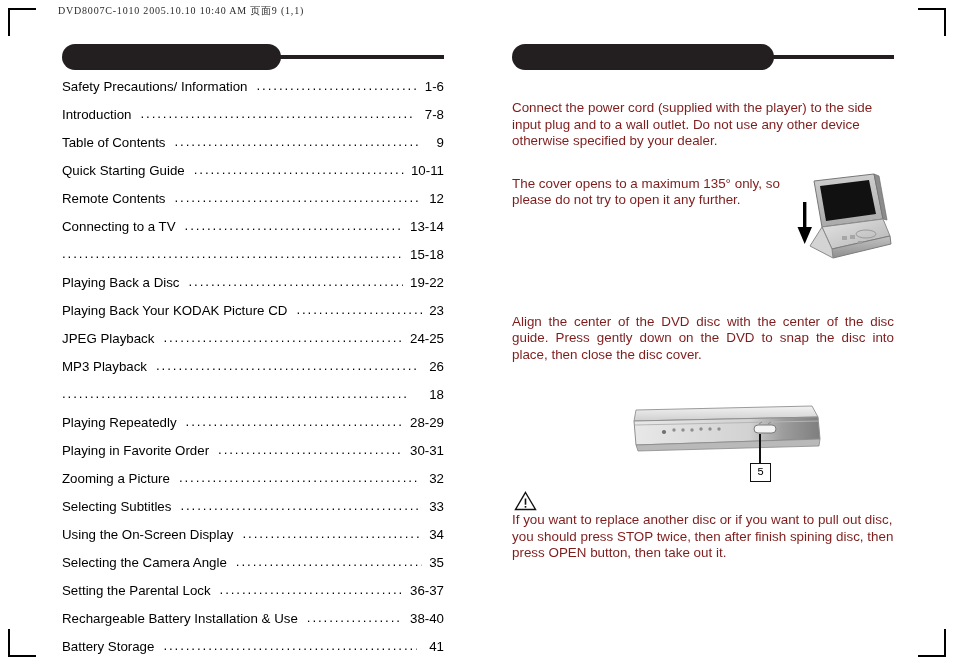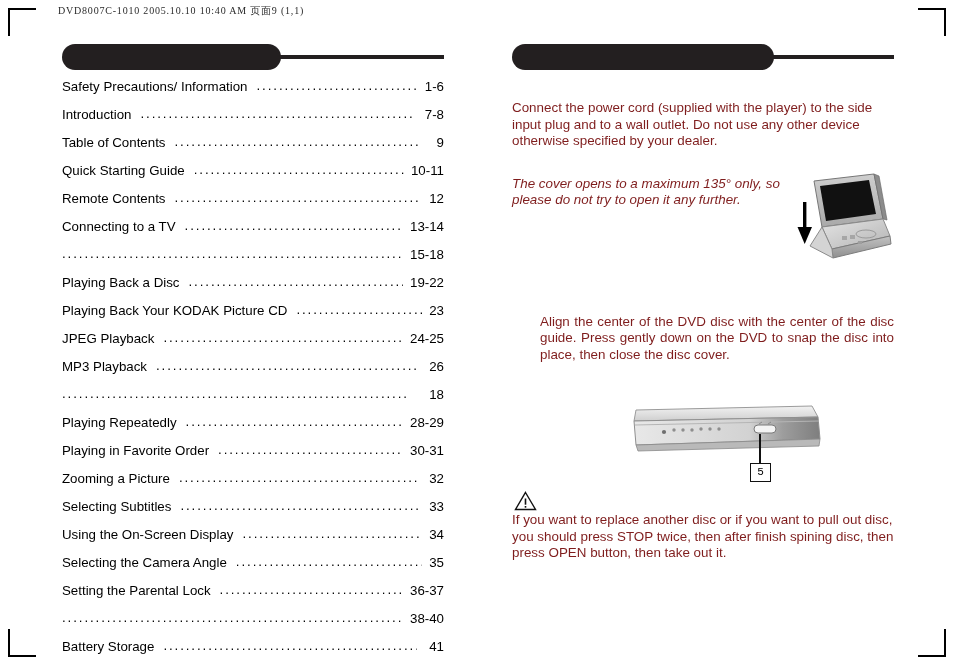--- a/index.html
+++ b/index.html
@@ -123,34 +123,34 @@
   }
   .para.justify { text-align: justify; }
 
   .block-intro { margin-top: 30px; }
 
   .row-with-art {
     position: relative;
     margin-top: 26px;
     min-height: 108px;
   }
-  .row-with-art .text-col { width: 296px; font-style: italic; }
+  .row-with-art .text-col { width: 296px; }
   .gap-mid { height: 30px; }
 
   
   .art-open {
     position: absolute;
     right: -2px;
     top: -12px;
     width: 116px;
     height: 108px;
   }
   .art-open svg { display: block; }
 
-  .block-align { margin-top: 30px; margin-left: 28px; }
+  .block-align { margin-top: 30px; }
 
   
   .art-closed-wrap {
     position: relative;
     margin-top: 38px;
     height: 84px;
   }
   .art-closed {
     position: absolute;
     left: 114px;
@@ -273,20 +273,21 @@
         <span class="toc-title">Selecting the Camera Angle</span>
         <span class="toc-dots">..................................................................................................</span>
         <span class="toc-page">35</span>
       </div>
       <div class="toc-row">
         <span class="toc-title">Setting the Parental Lock</span>
         <span class="toc-dots">..................................................................................................</span>
         <span class="toc-page">36-37</span>
       </div>
       <div class="toc-row">
+        <span class="toc-title">Rechargeable Battery Installation &amp; Use</span>
         <span class="toc-dots">..................................................................................................</span>
         <span class="toc-page">38-40</span>
       </div>
       <div class="toc-row">
         <span class="toc-title">Battery Storage</span>
         <span class="toc-dots">..................................................................................................</span>
         <span class="toc-page">41</span>
       </div>
     </div>
 </div>

